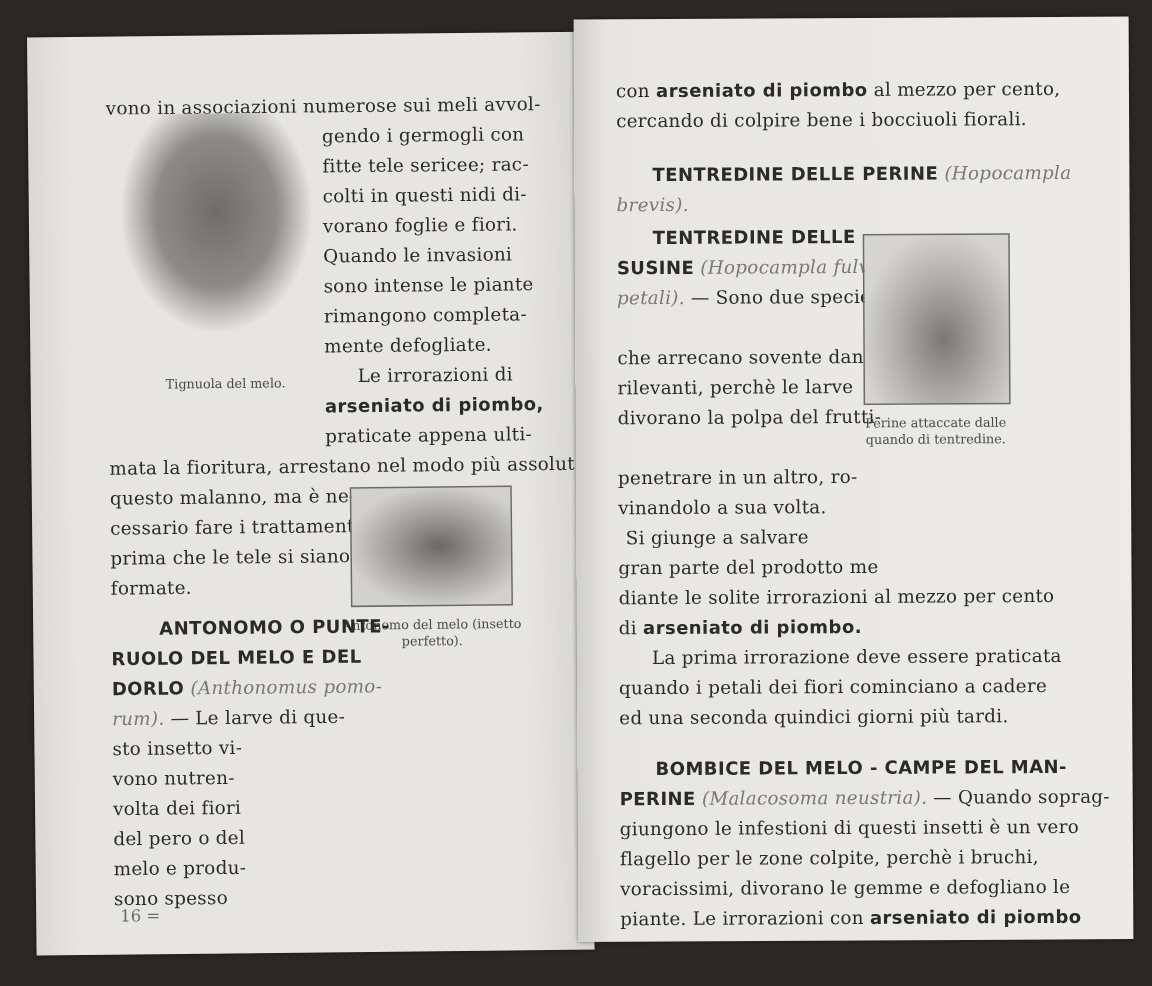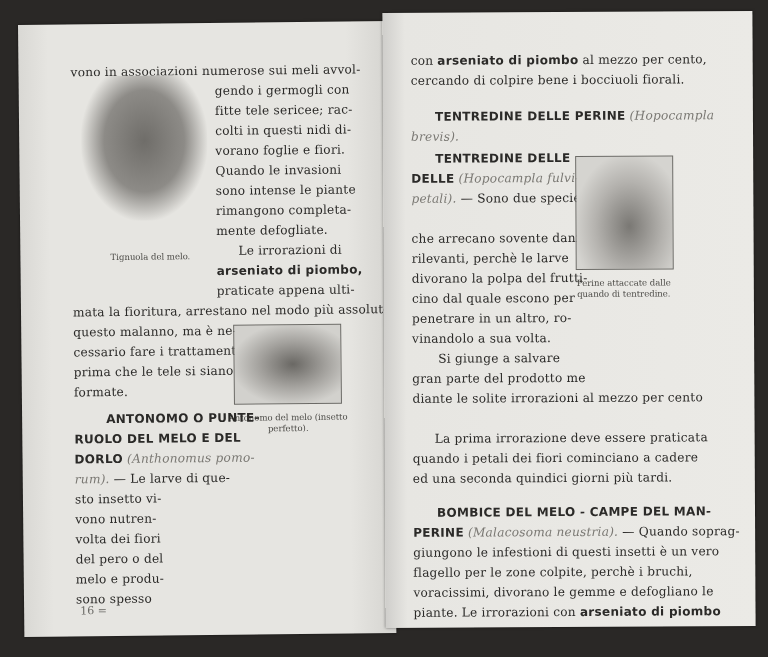--- a/index.html
+++ b/index.html
@@ -58,35 +58,35 @@
 </div>
 
 <div id="right" class="page">
   <div class="t" style="left:28px;top:38px"><span>con</span> <span class="b">arseniato di piombo</span> <span>al mezzo per cento,</span></div>
   <div class="t" style="left:28px;top:58px">cercando di colpire bene i bocciuoli fiorali.</div>
 
   <div class="t" style="left:52px;top:94px"><span class="b">TENTREDINE DELLE PERINE</span> <span class="i">(Hopocampla</span></div>
   <div class="t i" style="left:28px;top:114px">brevis).</div>
 
   <div class="t b" style="left:52px;top:136px">TENTREDINE DELLE</div>
-  <div class="t" style="left:28px;top:156px"><span class="b">DELLE</span> <span class="i">(Hopocampla fulvi-</span></div>
+  <div class="t" style="left:28px;top:156px"><span class="b">SUSINE</span> <span class="i">(Hopocampla fulvi-</span></div>
   <div class="t" style="left:28px;top:176px"><span class="i">petali).</span> <span>— Sono due specie</span></div>
   <div class="t" style="left:28px;top:216px">che arrecano sovente danni</div>
   <div class="t" style="left:28px;top:236px">rilevanti, perchè le larve</div>
   <div class="t" style="left:28px;top:256px">divorano la polpa del frutti-</div>
-  <div class="t" style="left:28px;top:276px">cino dal quale escono per</div>
   <div class="t" style="left:28px;top:316px">vinandolo a sua volta.</div>
   <div class="t" style="left:28px;top:296px">penetrare in un altro, ro-</div>
 
   <div class="fig" style="left:192px;top:144px;width:96px;height:112px;background:radial-gradient(ellipse at 55% 62%,#7a7874 0%,#b4b2ae 45%,#d5d4d0 75%);"></div>
   <div class="cap" style="left:186px;top:266px;width:108px">Perine attaccate dalle quando di tentredine.</div>
 
-  <div class="t" style="left:54px;top:336px">Si giunge a salvare</div>
+  <div class="t" style="left:33px;top:336px">Si giunge a salvare</div>
   <div class="t" style="left:28px;top:356px">gran parte del prodotto me</div>
   <div class="t" style="left:28px;top:376px">diante le solite irrorazioni al mezzo per cento</div>
+  <div class="t" style="left:28px;top:396px"><span>di</span> <span class="b">arseniato di piombo.</span></div>
   <div class="t" style="left:50px;top:416px">La prima irrorazione deve essere praticata</div>
   <div class="t" style="left:28px;top:436px">quando i petali dei fiori cominciano a cadere</div>
   <div class="t" style="left:28px;top:456px">ed una seconda quindici giorni più tardi.</div>
 
   <div class="t b" style="left:52px;top:490px">BOMBICE DEL MELO - CAMPE DEL MAN-</div>
   <div class="t" style="left:28px;top:510px"><span class="b">PERINE</span> <span class="i">(Malacosoma neustria).</span> <span>— Quando soprag-</span></div>
   <div class="t" style="left:28px;top:530px">giungono le infestioni di questi insetti è un vero</div>
   <div class="t" style="left:28px;top:550px">flagello per le zone colpite, perchè i bruchi,</div>
   <div class="t" style="left:28px;top:570px">voracissimi, divorano le gemme e defogliano le</div>
   <div class="t" style="left:28px;top:590px"><span>piante. Le irrorazioni con</span> <span class="b">arseniato di piombo</span></div>

